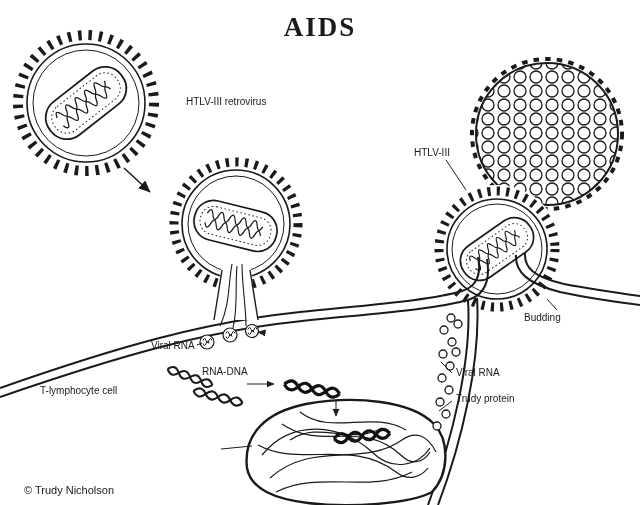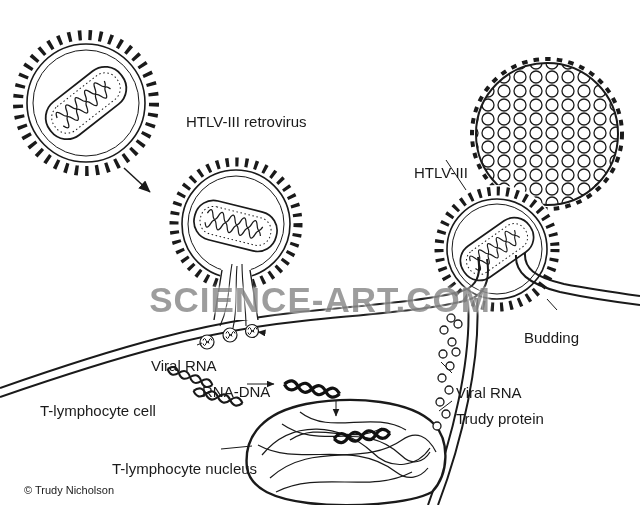--- a/index.html
+++ b/index.html
@@ -2,23 +2,22 @@
 <html><head>
 <meta charset="utf-8">
 <style>
   html,body{margin:0;padding:0;background:#fff;}
   #stage{
     position:relative;width:640px;height:505px;background:#fff;overflow:hidden;
     font-family:"Liberation Sans",sans-serif;color:#1a1a1a;
   }
   #stage svg{position:absolute;left:0;top:0;z-index:1;}
   .lbl{
-    position:absolute;z-index:2;font-size:15px;line-height:1.2;color:#1a1a1a;
+    position:absolute;z-index:2;font-size:10px;line-height:1.2;color:#1a1a1a;
     white-space:nowrap;
-    margin-top:17px;
   }
   .lbl.wrap{white-space:normal;}
   #title{
     position:absolute;z-index:2;left:0;top:12px;width:640px;text-align:center;
     font-family:"Liberation Serif",serif;font-weight:bold;font-size:27px;letter-spacing:2px;
   }
   #watermark{
     position:absolute;z-index:3;left:0;top:280px;width:640px;text-align:center;
     font-size:35px;font-weight:bold;letter-spacing:1px;color:#8d8d8d;opacity:.85;
     text-shadow:0 0 3px #fff,0 0 6px #fff;
@@ -160,26 +159,25 @@
       <path d="M197,345 L202,343"></path>
       <line x1="247" y1="384" x2="274" y2="384" marker-end="url(#arr)"></line>
       <line x1="336" y1="401" x2="336" y2="416" marker-end="url(#arr)"></line>
       <path d="M221,449 L252,446"></path>
       <path d="M452,373 L441,362"></path>
       <path d="M452,401 L439,411"></path>
       <path d="M557,310 L547,299"></path>
     </g>
   </svg>
 
+  <div id="title">AIDS</div>
 
   <div class="lbl" style="left:186px;top:96px">HTLV-III retrovirus</div>
   <div class="lbl" style="left:414px;top:147px">HTLV-III</div>
   <div class="lbl" style="left:524px;top:312px">Budding</div>
   <div class="lbl" style="left:151px;top:340px">Viral RNA</div>
   <div class="lbl" style="left:202px;top:366px">RNA-DNA</div>
   <div class="lbl" style="left:40px;top:385px">T-lymphocyte cell</div>
-  <div class="lbl" style="left:112px;top:443px">T-lymphocyte nucleus</div>
   <div class="lbl" style="left:456px;top:367px">Viral RNA</div>
   <div class="lbl" style="left:456px;top:393px">Trudy protein</div>
 
-  <div id="watermark">SCIENCE-ART.COM</div>
   <div id="credit">© Trudy Nicholson</div>
 </div>
 
 </body></html>

